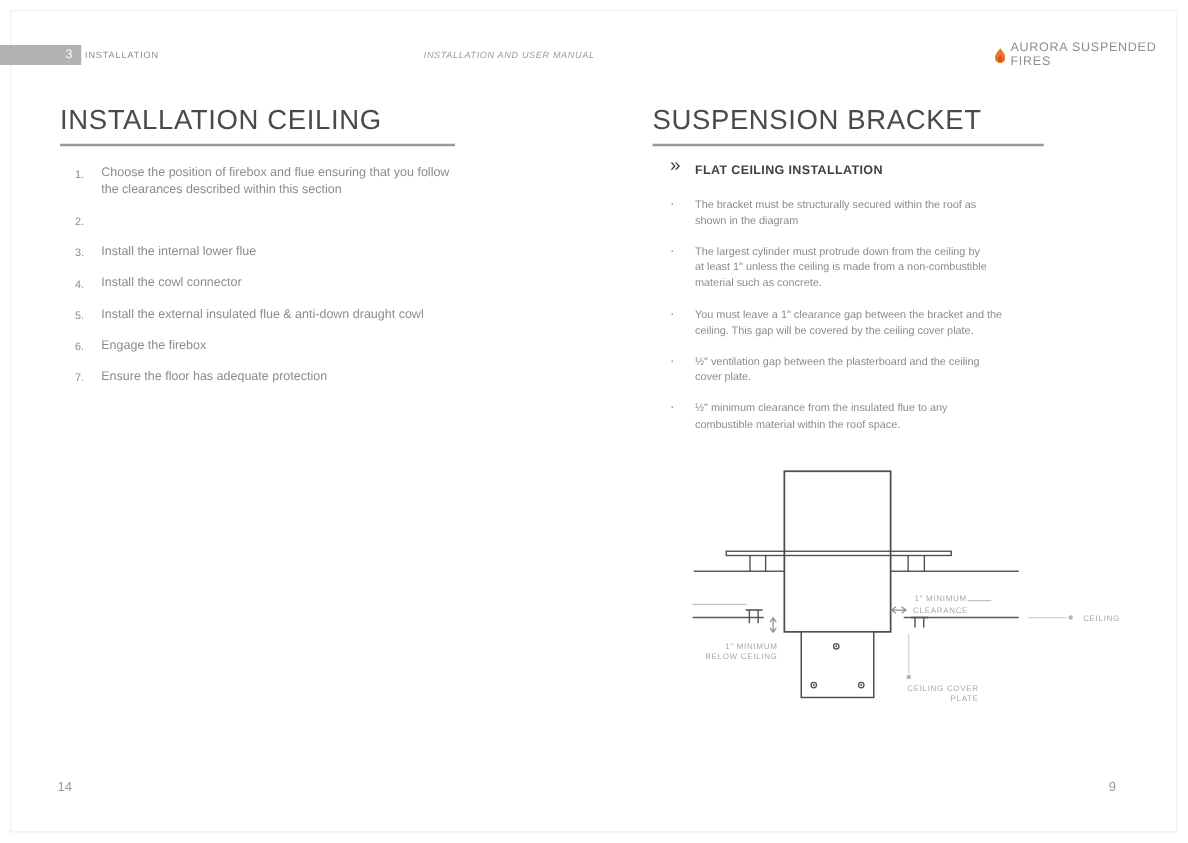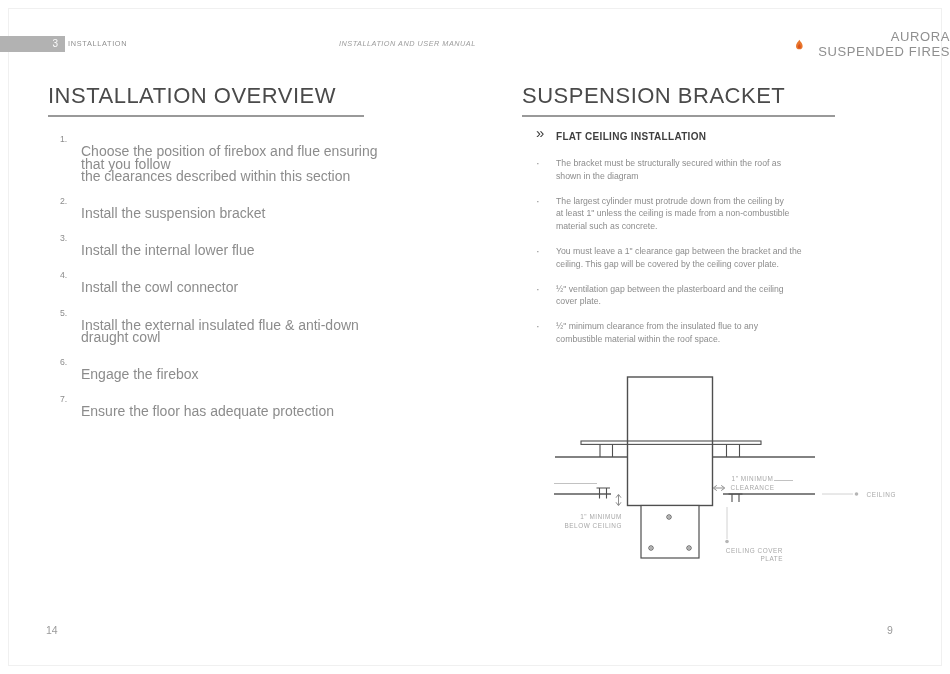--- a/index.html
+++ b/index.html
@@ -6,31 +6,31 @@
   body { width:950px; height:674px; font-family:"Liberation Sans", sans-serif; }
   .sheet { position:relative; width:950px; height:674px; background:#fff; overflow:hidden; }
   .page-frame { position:absolute; left:8px; top:8px; right:8px; bottom:8px; border:1px solid #f0f0f0; pointer-events:none; }
 
   
   .section-tab { position:absolute; left:0; top:36px; width:65px; height:16px; background:#b2b2b2; }
   .section-tab span { display:block; text-align:right; padding-right:7px; line-height:16px; font-size:10px; color:#fbfbfb; }
   .section-label { position:absolute; left:68px; top:36px; line-height:16px; font-size:7.3px; letter-spacing:0.7px; color:#8f8f8f; }
   .manual-title { position:absolute; left:315px; top:36px; line-height:16px; font-size:7.3px; letter-spacing:0.5px; color:#9c9c9c; font-style:italic;margin-left:24px; }
   .brand { position:absolute; left:796px; top:36px; height:16px; display:flex; align-items:center; gap:4px; }
-  .brand-text { font-size:13px; letter-spacing:0.6px; color:#8f8f8f;text-align:right; }
+  .brand-text { font-size:10px; letter-spacing:0.6px; color:#8f8f8f; }
 
   
   .page-title { position:absolute; top:83px; font-size:22px; font-weight:300; letter-spacing:0.5px; color:#4a4a4a; white-space:nowrap; }
   .title-rule { position:absolute; top:115px; height:2px; background:#999999; }
 
   
   .steps { position:absolute; left:48px; top:133px; width:330px; }
   .step { display:flex; margin-bottom:12.5px; }
   .step-num { width:33px; padding-left:12px; box-sizing:border-box; font-size:8.7px; line-height:12.6px; color:#8c8c8c; }
-  .step-text { flex:1; font-size:14px; line-height:12.6px; color:#8c8c8c; white-space:pre-line;margin-top:12px; }
+  .step-text { flex:1; font-size:10px; line-height:12.6px; color:#8c8c8c; white-space:pre-line; }
 
   
   .chevron { position:absolute; left:536px; top:124px; font-size:15px; color:#3d3d3d; }
   .subheading { position:absolute; left:556px; top:131px; font-size:10px; font-weight:700; letter-spacing:0.3px; color:#3f3f3f; }
   .bullets { position:absolute; left:536px; top:157px; width:302px; }
   .bullet { display:flex; margin-bottom:12.5px; }
   .bullet-dot { width:20px; font-size:11px; line-height:12.6px; color:#8c8c8c; }
   .bullet-text { flex:1; font-size:8.7px; line-height:12.6px; color:#8c8c8c; white-space:pre-line; }
 
   
@@ -61,32 +61,31 @@
   <div class="section-label">INSTALLATION</div>
   <div class="manual-title">INSTALLATION AND USER MANUAL</div>
   <div class="brand">
     <svg width="9" height="13" viewBox="0 0 9 13">
       <path d="M4.5 0 C5.8 2.6 9 4.8 9 8.4 A4.5 4.6 0 0 1 0 8.4 C0 4.8 3.2 2.6 4.5 0 Z" fill="#e8762c"></path>
       <path d="M4.5 5.5 C5.2 7 6.6 8 6.6 9.6 A2.1 2.2 0 0 1 2.4 9.6 C2.4 8 3.8 7 4.5 5.5 Z" fill="#d9531e"></path>
     </svg>
     <span class="brand-text">AURORA SUSPENDED FIRES</span>
   </div>
 
-  <div class="page-title" style="left:48px;">INSTALLATION OVERVIEW</div>
+  <div class="page-title" style="left:48px;">INSTALLATION CEILING</div>
   <div class="title-rule" style="left:48px; width:316px;"></div>
 
   <div class="steps">
     <div class="step">
       <span class="step-num">1.</span>
       <span class="step-text">Choose the position of firebox and flue ensuring that you follow
 the clearances described within this section</span>
     </div>
     <div class="step">
       <span class="step-num">2.</span>
-      <span class="step-text">Install the suspension bracket</span>
     </div>
     <div class="step">
       <span class="step-num">3.</span>
       <span class="step-text">Install the internal lower flue</span>
     </div>
     <div class="step">
       <span class="step-num">4.</span>
       <span class="step-text">Install the cowl connector</span>
     </div>
     <div class="step">

